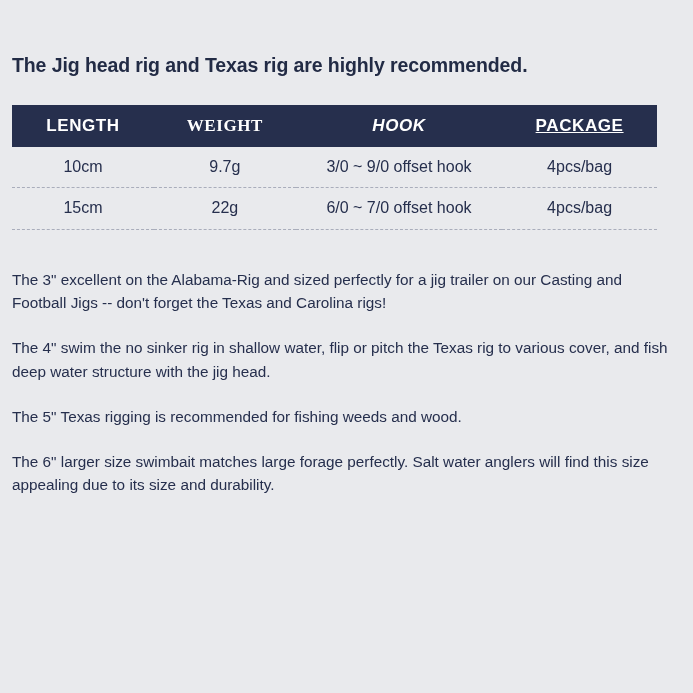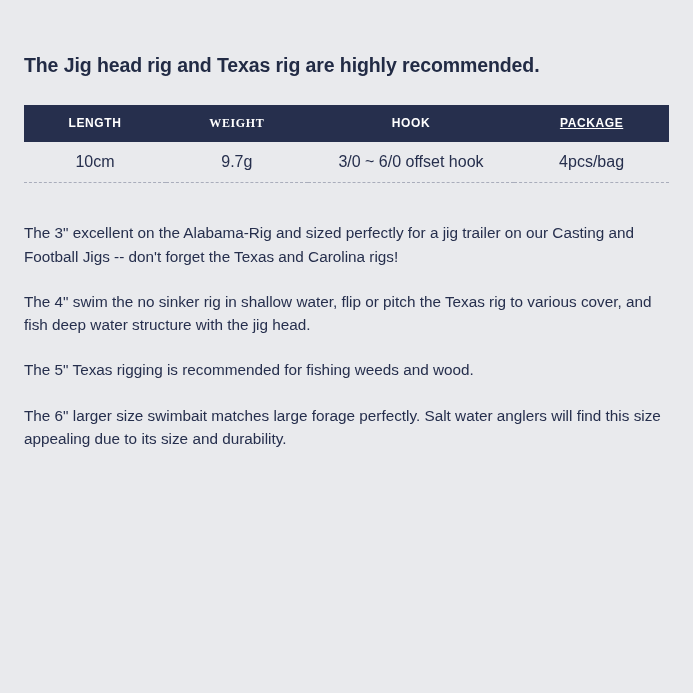--- a/index.html
+++ b/index.html
@@ -11,21 +11,21 @@
     height: 693px;
     background: #e9eaed;
     font-family: "Liberation Sans", sans-serif;
     color: #28304a;
     overflow: hidden;
   }
   .page {
     width: 693px;
     height: 693px;
     box-sizing: border-box;
-    padding: 52px 24px 20px 24px;
+    padding: 52px 24px 20px 12px;
     position: relative;
   }
   .headline {
     font-size: 19.5px;
     font-weight: bold;
     line-height: 1.38;
     letter-spacing: -0.1px;
     color: #222b45;
     margin: 0 0 26px 0;
   }
@@ -33,42 +33,42 @@
 
   table.spec {
     width: 645px;
     border-collapse: collapse;
     table-layout: fixed;
     margin: 0 0 0 0;
   }
   table.spec thead th {
     background: #262f4d;
     color: #ffffff;
-    font-size: 12px;
+    font-size: 17px;
     font-weight: bold;
     letter-spacing: 0.6px;
     padding: 11px 0 11px 0;
     text-align: center;
     border: none;
   }
   table.spec tbody td {
     text-align: center;
     font-size: 16px;
     color: #262f4d;
     padding: 10px 0 10px 0;
     border-bottom: 1px dashed #a9adbb;
     line-height: 1.28;
     vertical-align: middle;
   }
   table.spec tbody tr:last-child td {
     border-bottom: 1px dashed #a9adbb;
   }
   .col-length { width: 22%; }
   .col-weight { width: 22%; font-family: Liberation Serif, serif; }
-  .col-hook   { width: 32%; }
+  .col-hook   { width: 32%; font-style: italic; }
   .col-package{ width: 24%; text-decoration: underline; }
 
   .hook-multi span { display: block; }
 
   .notes {
     margin-top: 38px;
   }
   .note {
     font-size: 15.3px;
     line-height: 1.52;
@@ -92,21 +92,27 @@
         <th class="col-length">LENGTH</th>
         <th class="col-weight">WEIGHT</th>
         <th class="col-hook">HOOK</th>
         <th class="col-package">PACKAGE</th>
       </tr>
     </thead>
     <tbody>
       <tr>
         <td>10cm</td>
         <td>9.7g</td>
-        <td>3/0 ~ 6/0 offset hook</td>
+        <td>3/0 ~ 9/0 offset hook</td>
+        <td>4pcs/bag</td>
+      </tr>
+      <tr>
+        <td>15cm</td>
+        <td>22g</td>
+        <td>6/0 ~ 7/0 offset hook</td>
         <td>4pcs/bag</td>
       </tr>
     </tbody>
   </table>
 
   <div class="notes">
     <p class="note">The 3" excellent on the Alabama-Rig and sized perfectly for a jig trailer on our Casting and Football Jigs -- don't forget the Texas and Carolina rigs!</p>
     <p class="note">The 4" swim the no sinker rig in shallow water, flip or pitch the Texas rig to various cover, and fish deep water structure with the jig head.</p>
     <p class="note">The 5" Texas rigging is recommended for fishing weeds and wood.</p>
     <p class="note">The 6" larger size swimbait matches large forage perfectly. Salt water anglers will find this size appealing due to its size and durability.</p>

